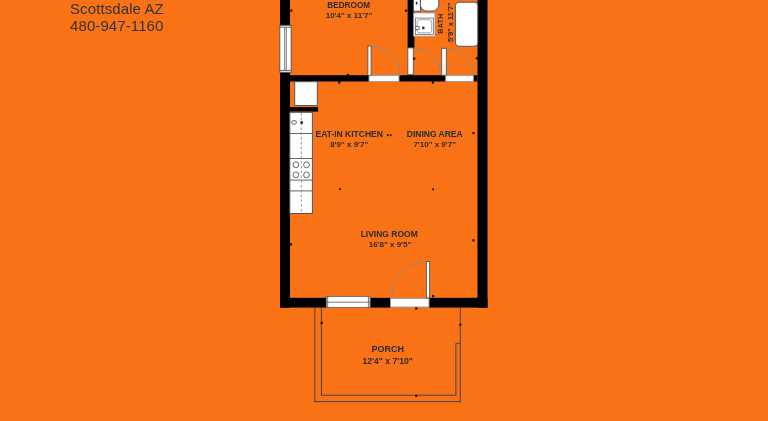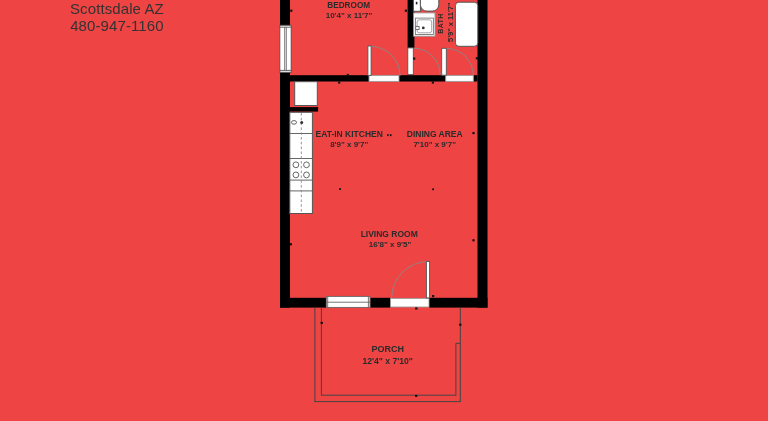--- a/index.html
+++ b/index.html
@@ -1,17 +1,17 @@
 <!DOCTYPE html>
 <html><head>
 <meta charset="utf-8">
 <style>
   html,body{margin:0;padding:0;background:#fff;}
-  #page{position:relative;width:768px;height:421px;background:#ef4444;overflow:hidden;
-        font-family:"Liberation Sans",sans-serif;text-align:center;}
+  #page{position:relative;width:768px;height:421px;background:#f97316;overflow:hidden;
+        font-family:"Liberation Sans",sans-serif;}
   svg text{font-family:"Liberation Sans",sans-serif;font-weight:bold;fill:#2b2b2b;}
 </style>
 </head>
 <body>
 <div id="page">
 
 <div style="position:absolute;left:70px;top:0px;color:#333;font-size:15px;line-height:17px;letter-spacing:0.1px;">Scottsdale AZ<br>480-947-1160</div>
 <svg width="768" height="421" viewBox="0 0 768 421" style="position:absolute;left:0;top:0;">
 
 <g>

